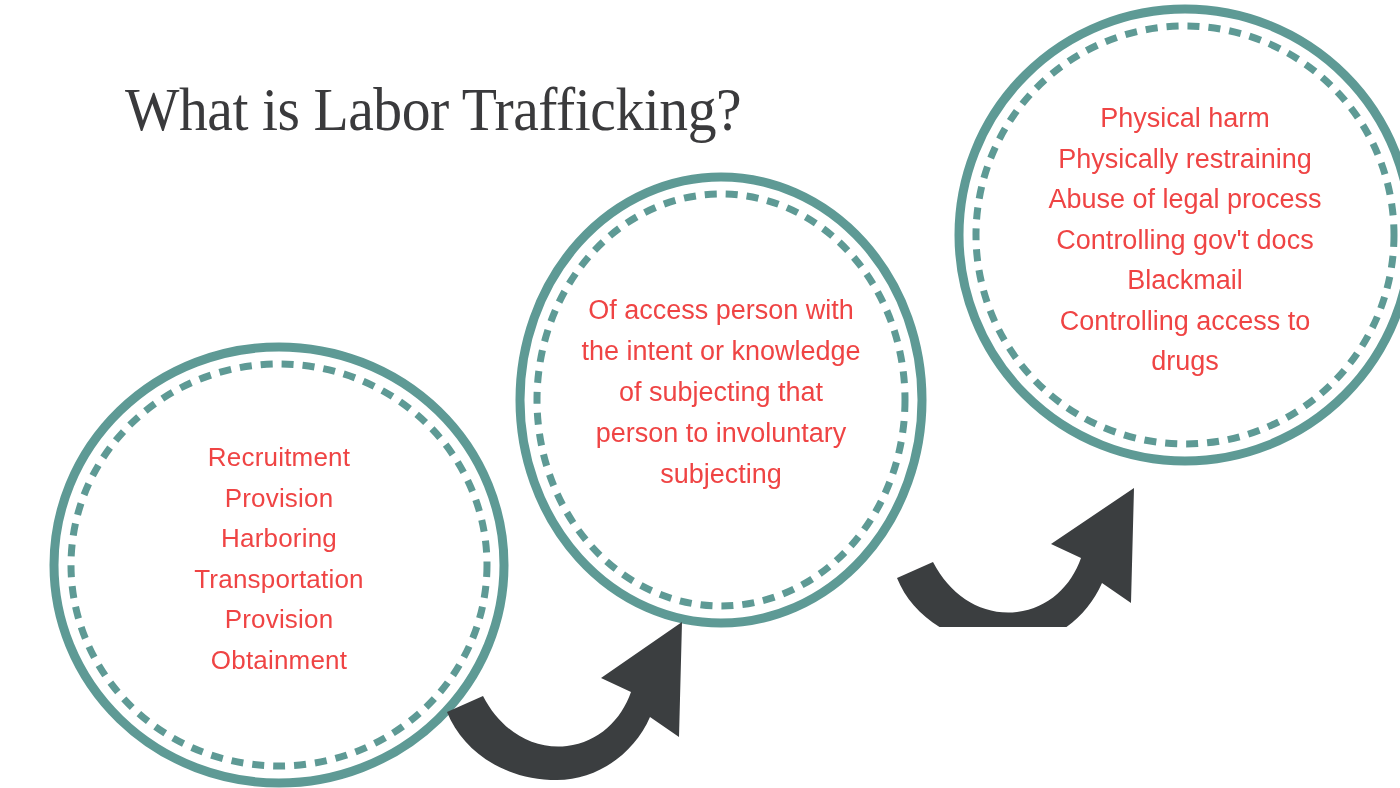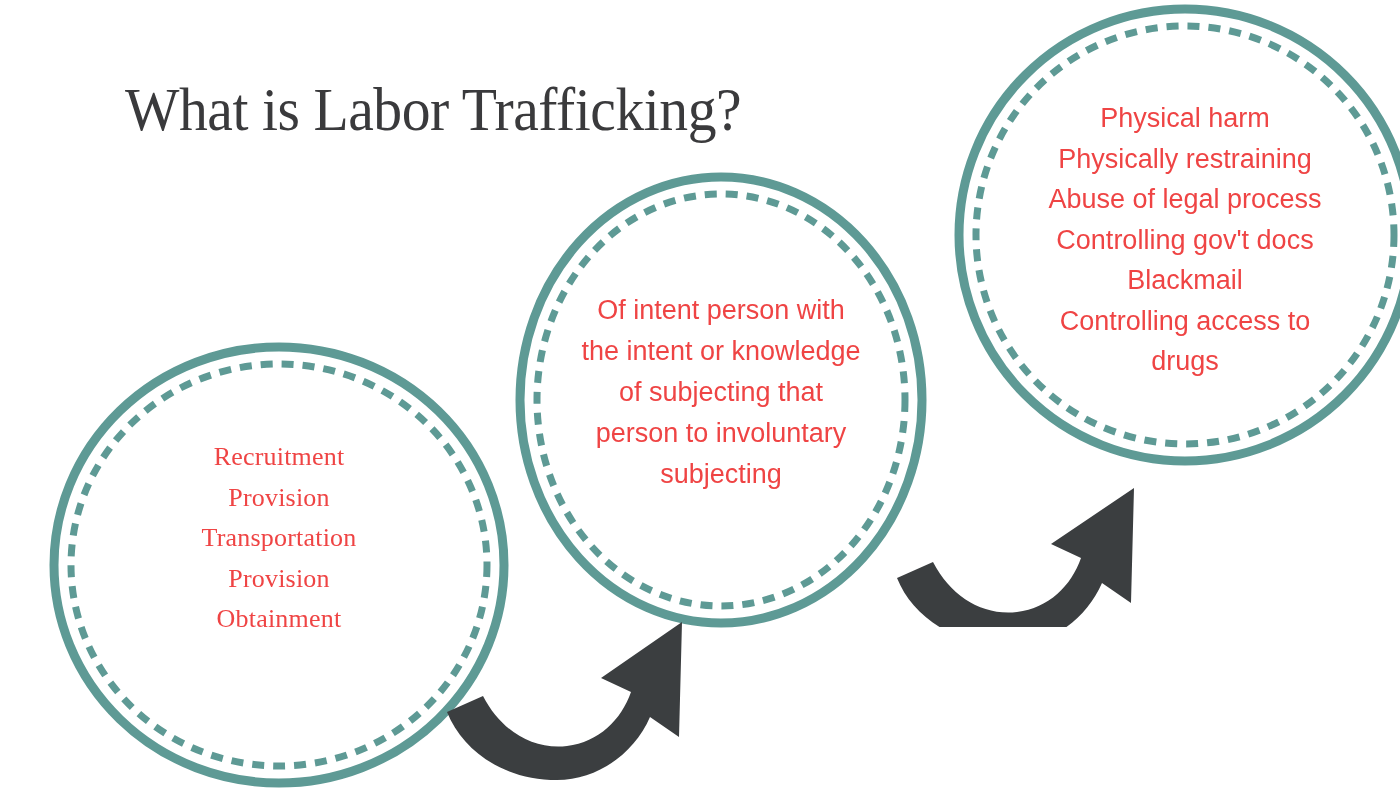--- a/index.html
+++ b/index.html
@@ -57,21 +57,21 @@
 
   
   #circle-1 {
     left: 28px;
     top: 342px;
     width: 460px;
     height: 446px;
   }
   #circle-1 .circle-text {
     top: 95px;
-    font-family: Liberation Serif, serif;
+    font-family: Liberation Sans, sans-serif;
     font-size: 26px;
     line-height: 40.5px;
     letter-spacing: 0.2px;
   }
 
   
   #circle-2 {
     left: 494px;
     top: 172px;
     width: 412px;
@@ -118,33 +118,34 @@
   <div class="title">What is Labor Trafficking?</div>
 
   <div class="circle" id="circle-1">
     <svg width="460" height="446" viewBox="0 0 460 446" aria-hidden="true">
       <ellipse class="circle-line" cx="230" cy="223" rx="225" ry="218" fill="none" stroke="#5E9A95" stroke-width="9"></ellipse>
       <ellipse class="circle-line" cx="230" cy="223" rx="208" ry="201" fill="none" stroke="#5E9A95" stroke-width="7" stroke-dasharray="12 9" stroke-linecap="butt"></ellipse>
     </svg>
     <div class="circle-text">
       <div>Recruitment</div>
       <div>Provision</div>
+      <div>Harboring</div>
       <div>Transportation</div>
       <div>Provision</div>
       <div>Obtainment</div>
     </div>
   </div>
 
   <div class="circle" id="circle-2">
     <svg width="412" height="456" viewBox="0 0 412 456" aria-hidden="true">
       <ellipse class="circle-line" cx="206" cy="228" rx="201" ry="223" fill="none" stroke="#5E9A95" stroke-width="9"></ellipse>
       <ellipse class="circle-line" cx="206" cy="228" rx="184" ry="206" fill="none" stroke="#5E9A95" stroke-width="7" stroke-dasharray="12 9" stroke-linecap="butt"></ellipse>
     </svg>
     <div class="circle-text">
-      <div>Of intent person with</div>
+      <div>Of access person with</div>
       <div>the intent or knowledge</div>
       <div>of subjecting that</div>
       <div>person to involuntary</div>
       <div>subjecting</div>
     </div>
   </div>
 
   <div class="circle" id="circle-3">
     <svg width="462" height="462" viewBox="0 0 462 462" aria-hidden="true">
       <ellipse class="circle-line" cx="231" cy="231" rx="226" ry="226" fill="none" stroke="#5E9A95" stroke-width="9"></ellipse>

